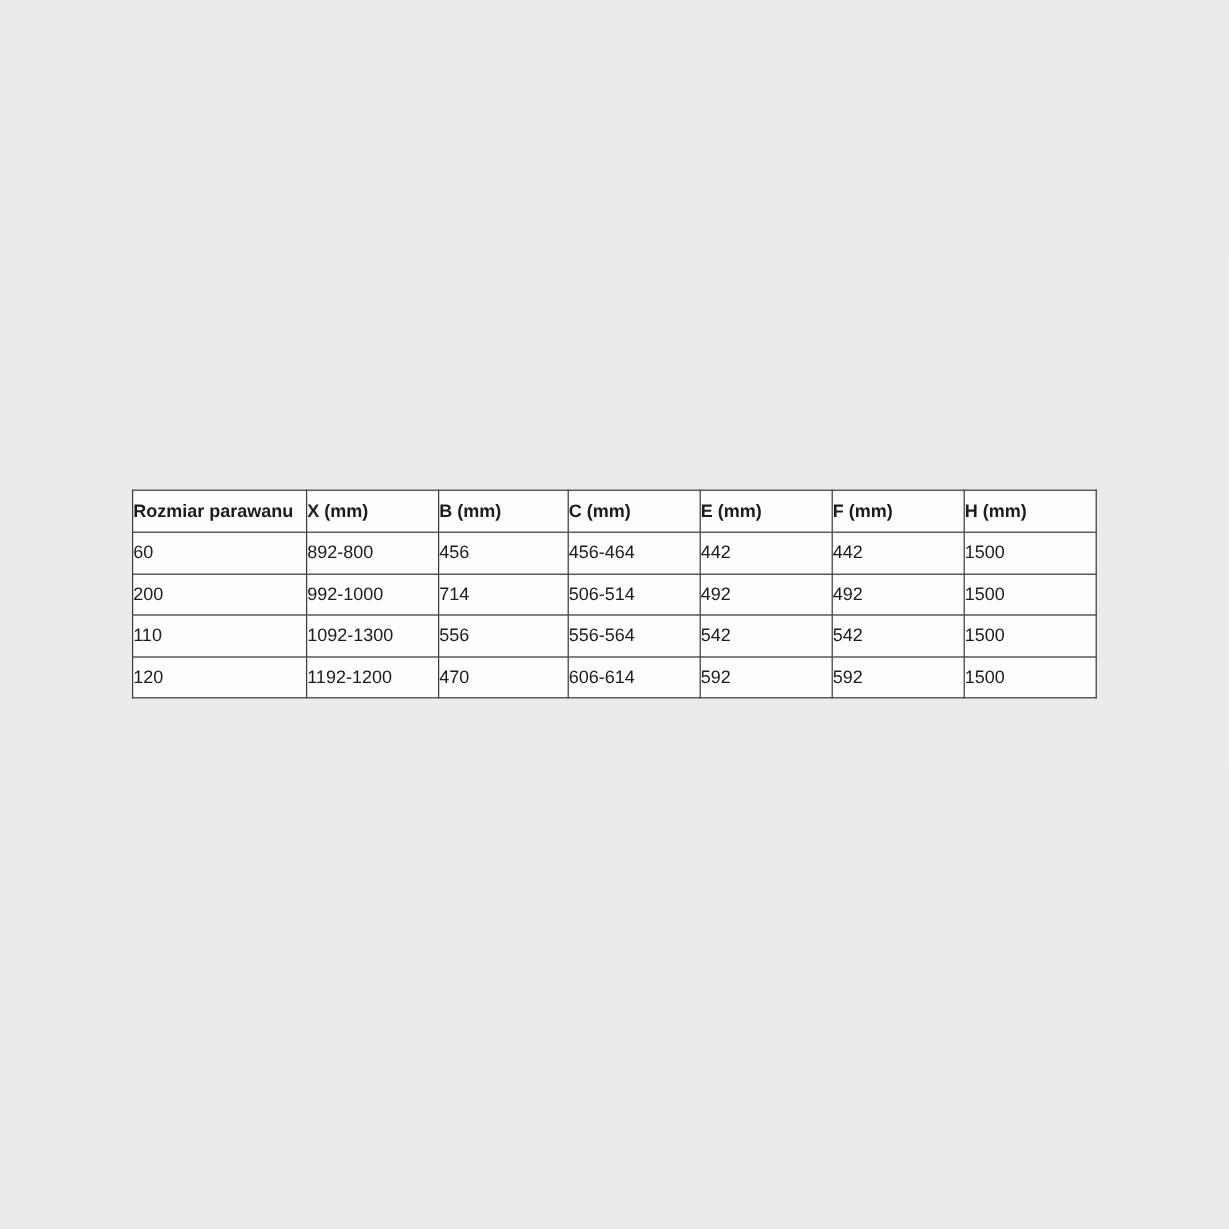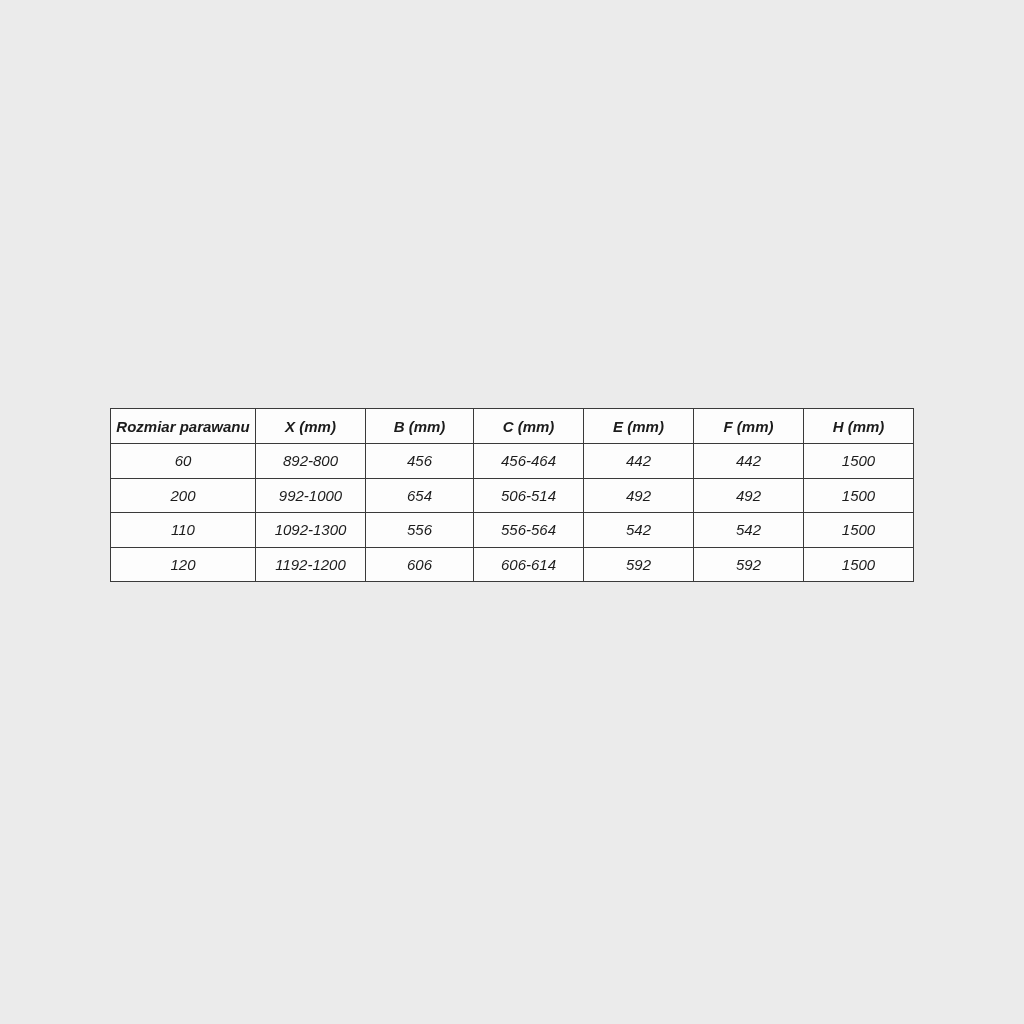--- a/index.html
+++ b/index.html
@@ -26,29 +26,28 @@
   }
   table.spec-table {
     border-collapse: collapse;
     table-layout: fixed;
     width: 803px;
   }
   table.spec-table th,
   table.spec-table td {
     border: 1px solid #3a3a3a;
     background: #fdfdfd;
-    text-align: center;
+    text-align: left;
     vertical-align: middle;
     padding: 0;
     color: #1c1c1c;
     font-size: 15px;
     line-height: 1;
     white-space: nowrap;
     overflow: hidden;
-    font-style: italic;
   }
   table.spec-table th {
     height: 34px;
     font-weight: bold;
   }
   table.spec-table td {
     height: 33.6px;
     font-weight: normal;
   }
   col.c-size { width: 145px; }
@@ -91,39 +90,39 @@
             <td>892-800</td>
             <td>456</td>
             <td>456-464</td>
             <td>442</td>
             <td>442</td>
             <td>1500</td>
           </tr>
           <tr>
             <td>200</td>
             <td>992-1000</td>
-            <td>654</td>
+            <td>714</td>
             <td>506-514</td>
             <td>492</td>
             <td>492</td>
             <td>1500</td>
           </tr>
           <tr>
             <td>110</td>
             <td>1092-1300</td>
             <td>556</td>
             <td>556-564</td>
             <td>542</td>
             <td>542</td>
             <td>1500</td>
           </tr>
           <tr>
             <td>120</td>
             <td>1192-1200</td>
-            <td>606</td>
+            <td>470</td>
             <td>606-614</td>
             <td>592</td>
             <td>592</td>
             <td>1500</td>
           </tr>
         </tbody>
     </table>
   </div>
 </div>
 

